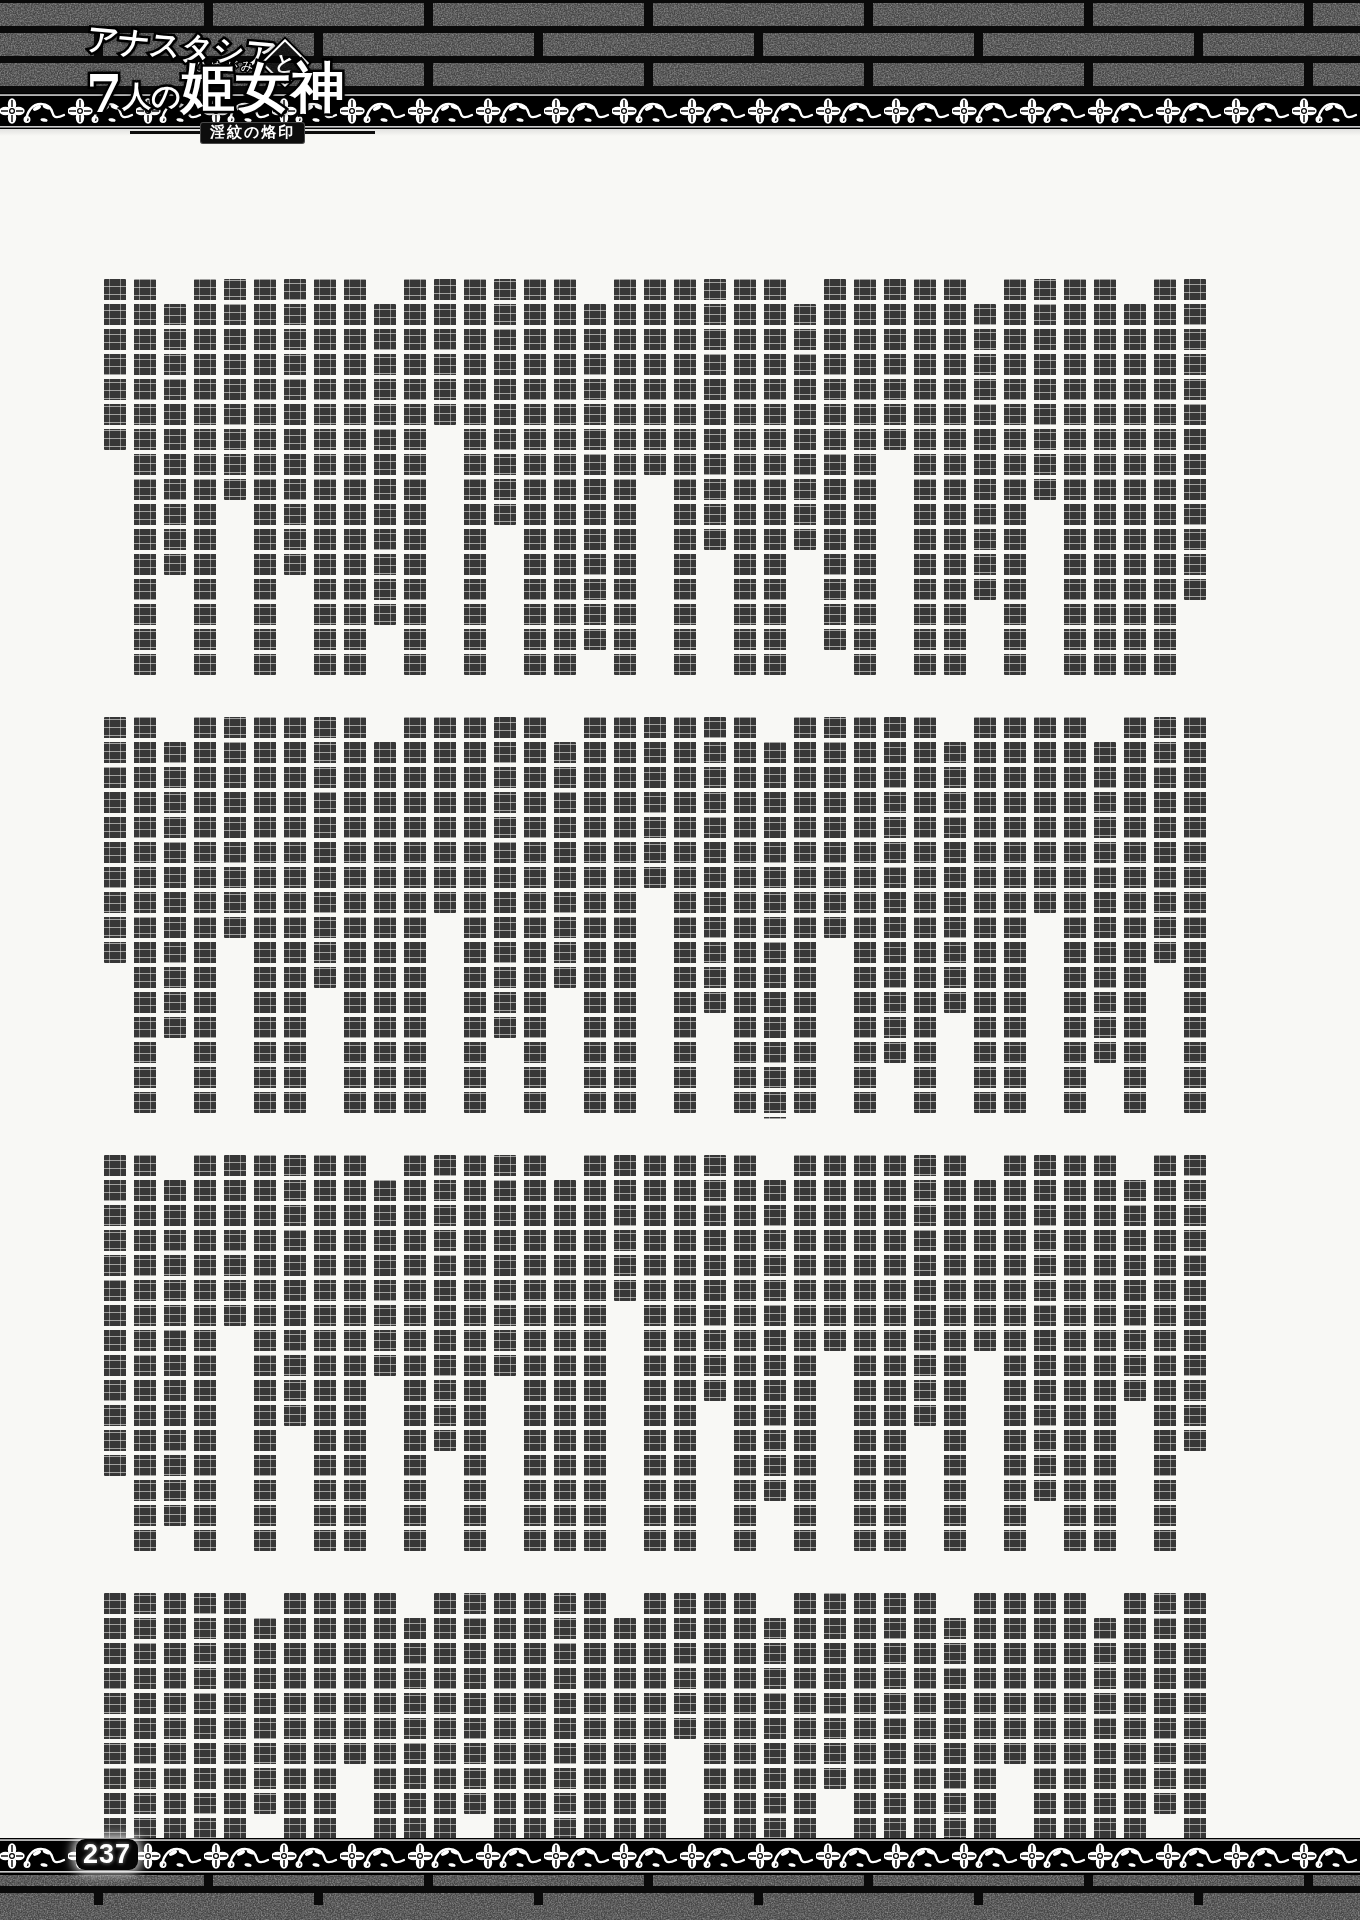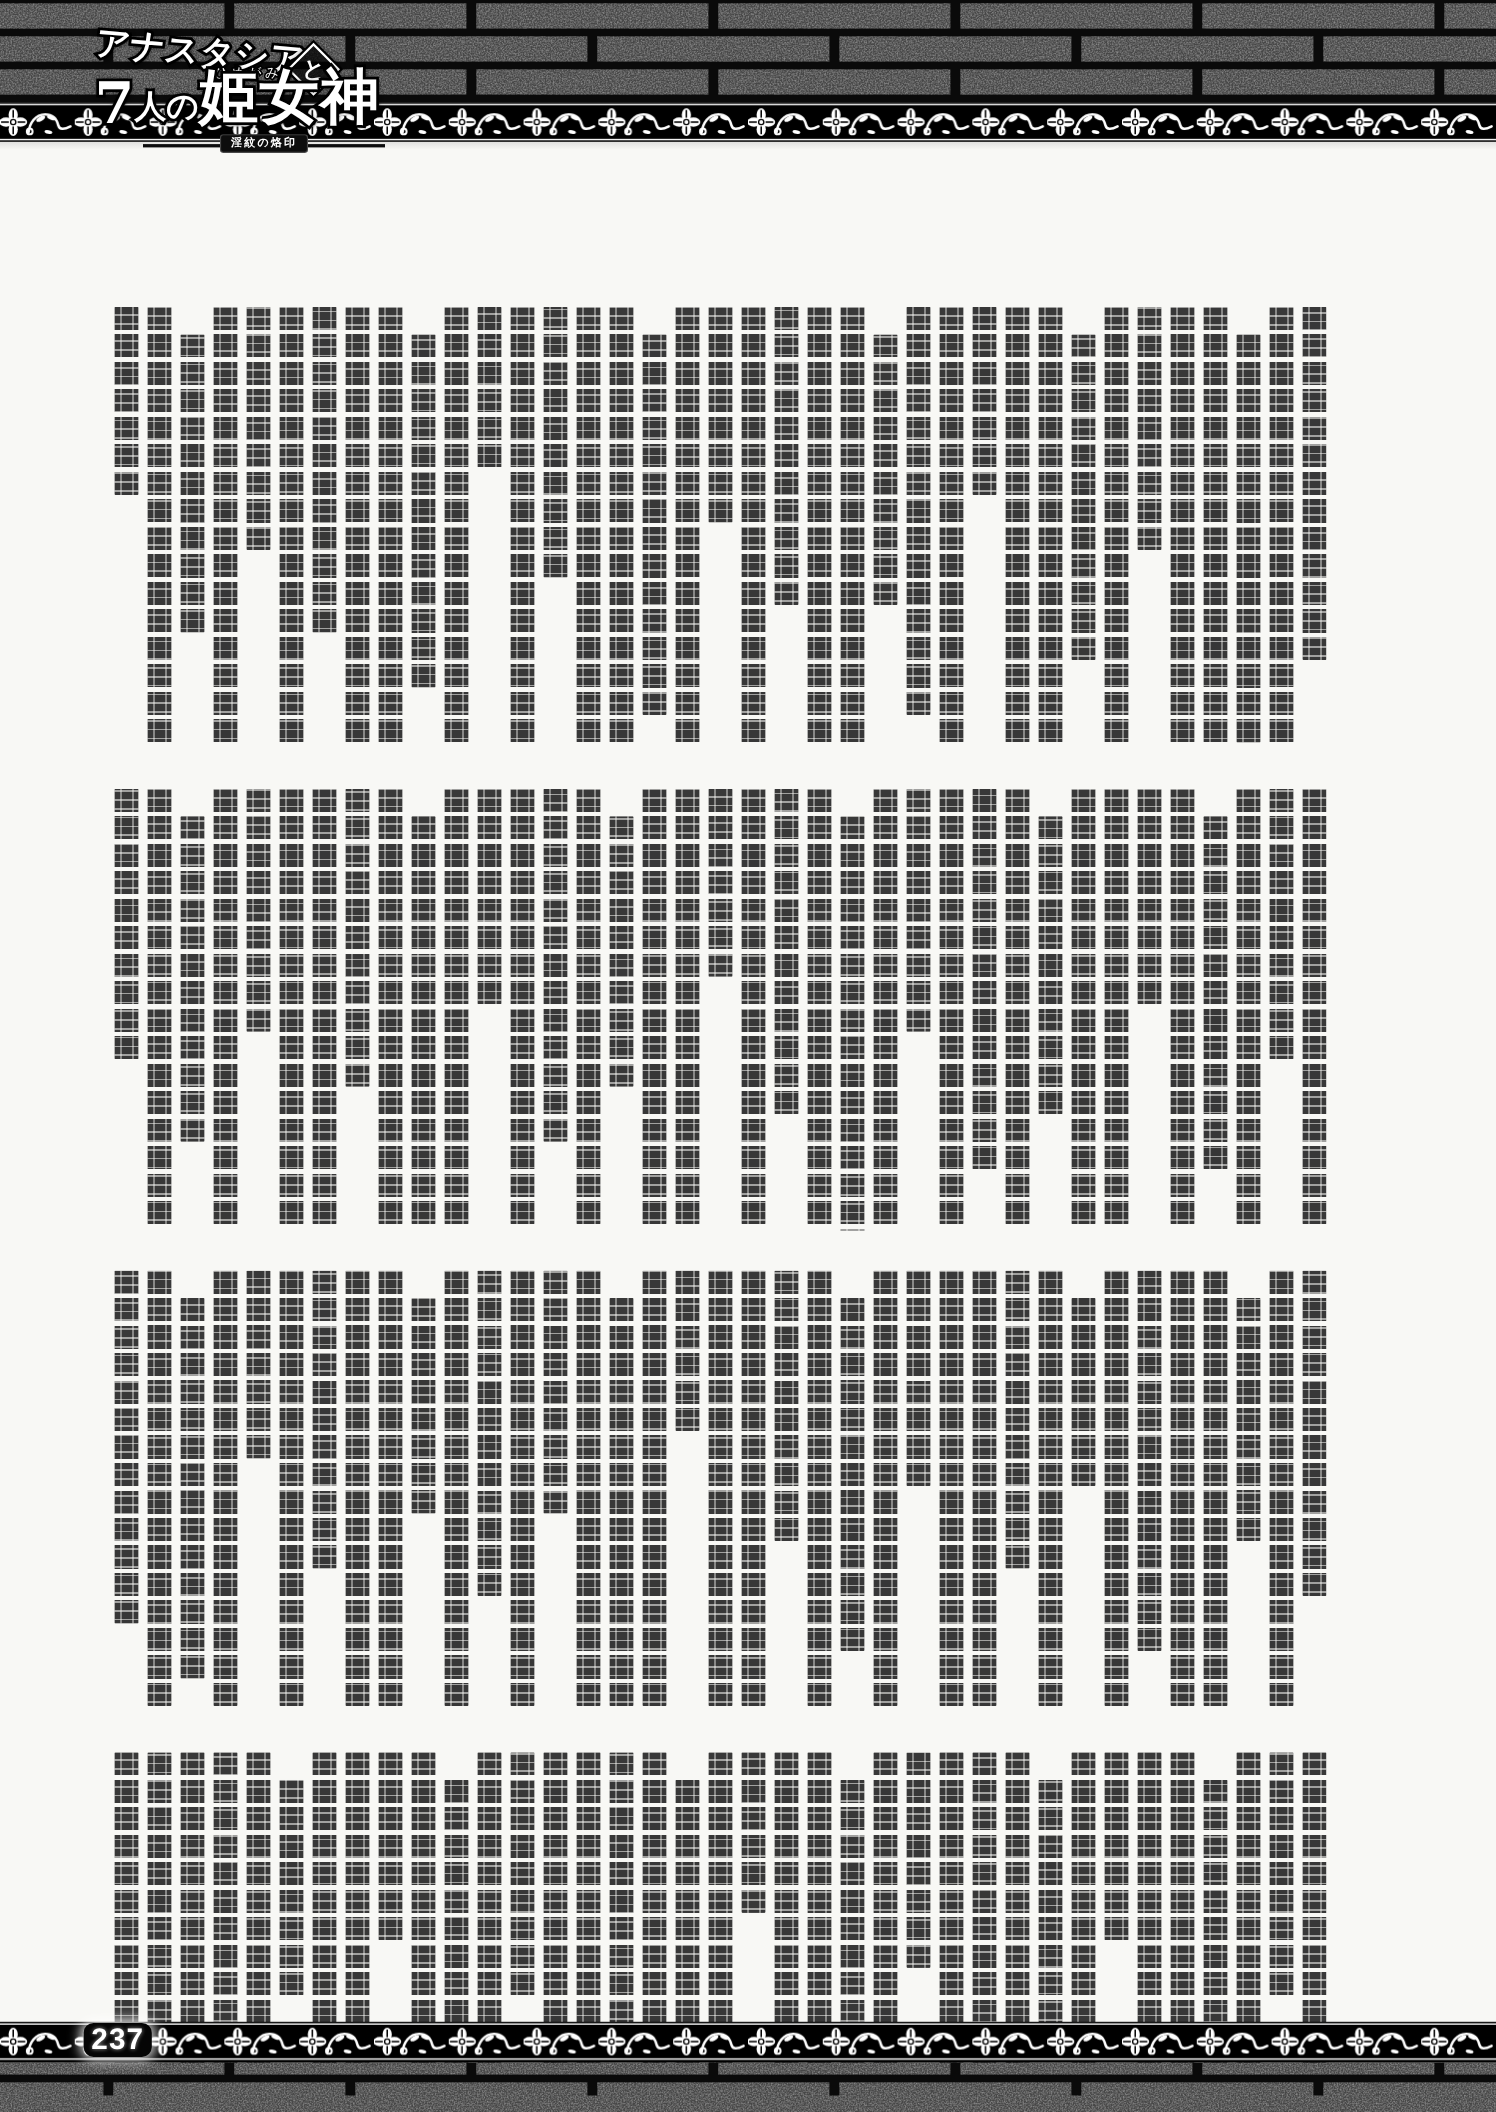--- a/index.html
+++ b/index.html
@@ -46,21 +46,21 @@
   .logo-line2 .num{font-size:52px;font-weight:bold;vertical-align:-6px;}
   .logo-line2 .no{font-size:29px;font-weight:bold;}
   .logo-line2 .main{font-size:54px;font-weight:bold;letter-spacing:1px;}
   .logo-furigana{
     position:absolute;left:108px;top:56px;font-size:12px;letter-spacing:3px;
     color:#fff;-webkit-text-stroke:3px #000;paint-order:stroke fill;
     text-shadow:1px 1px 2px #000;white-space:nowrap;
   }
   .logo-subtitle{
     position:absolute;left:128px;top:120px;
-    background:#0d0d0d;color:#fff;font-size:10px;font-weight:bold;
+    background:#0d0d0d;color:#fff;font-size:15px;font-weight:bold;
     letter-spacing:2px;padding:1px 10px 2px;border-radius:3px;white-space:nowrap;
     box-shadow:0 0 0 1px rgba(255,255,255,.25) inset;
   }
   .logo-subtitle::before,.logo-subtitle::after{
     content:"";position:absolute;top:9px;height:3px;width:70px;background:#0d0d0d;
   }
   .logo-subtitle::before{left:-70px;}
   .logo-subtitle::after{right:-70px;}
 
   

